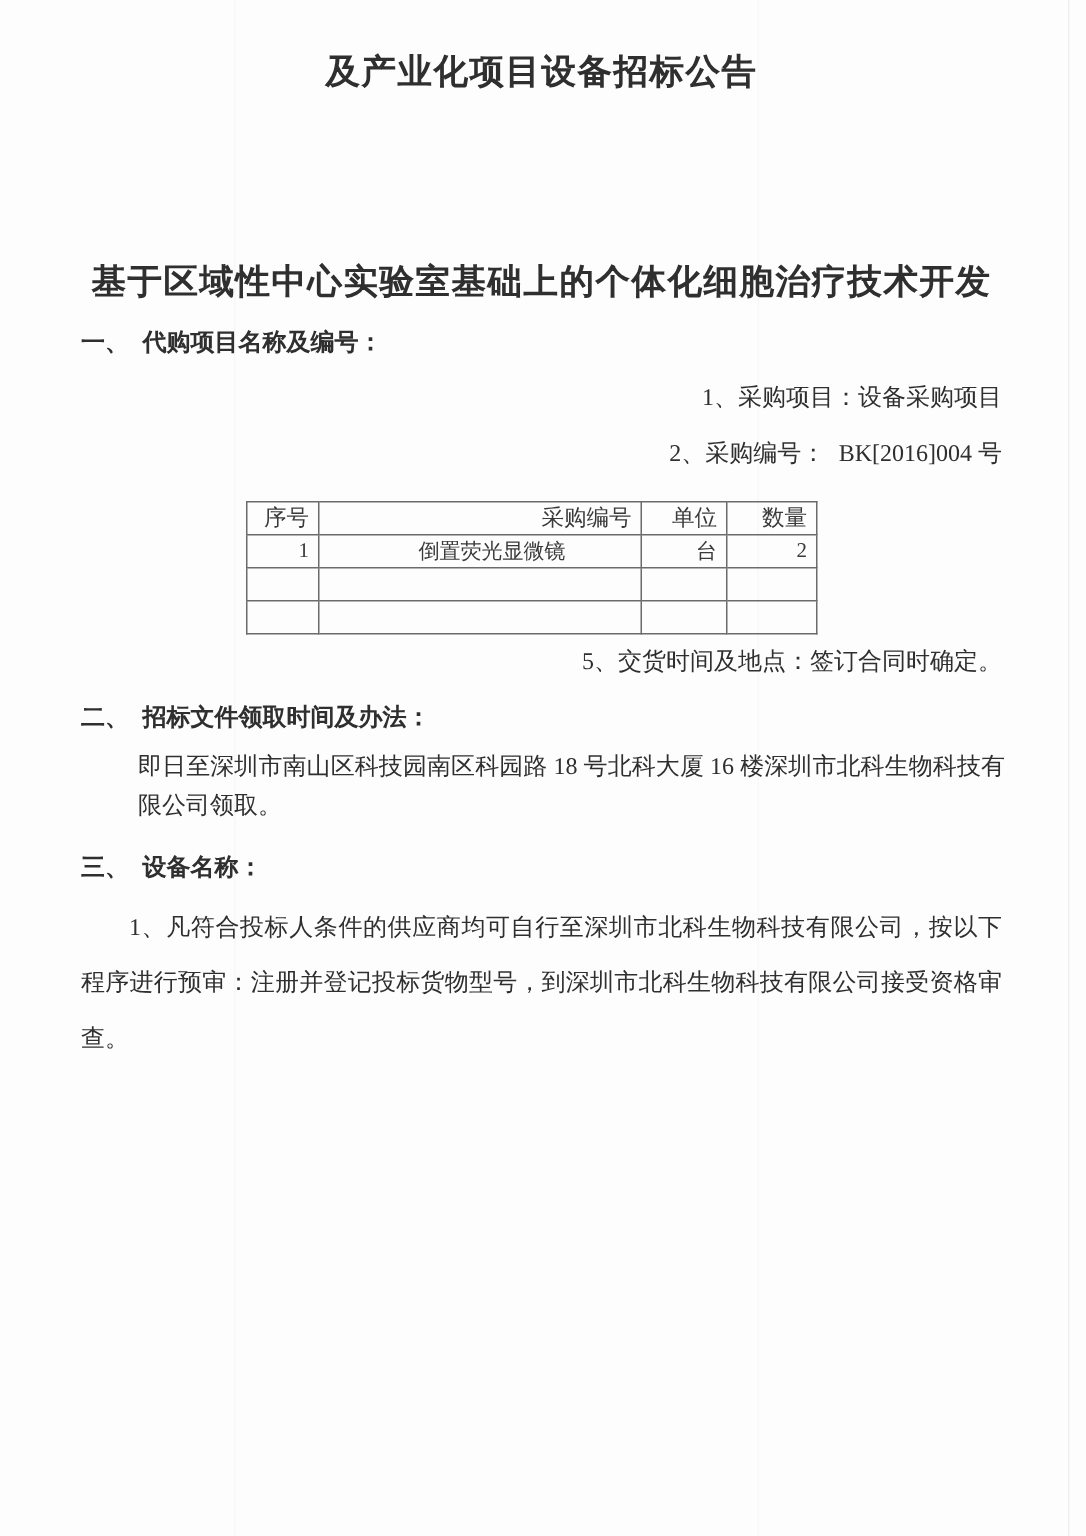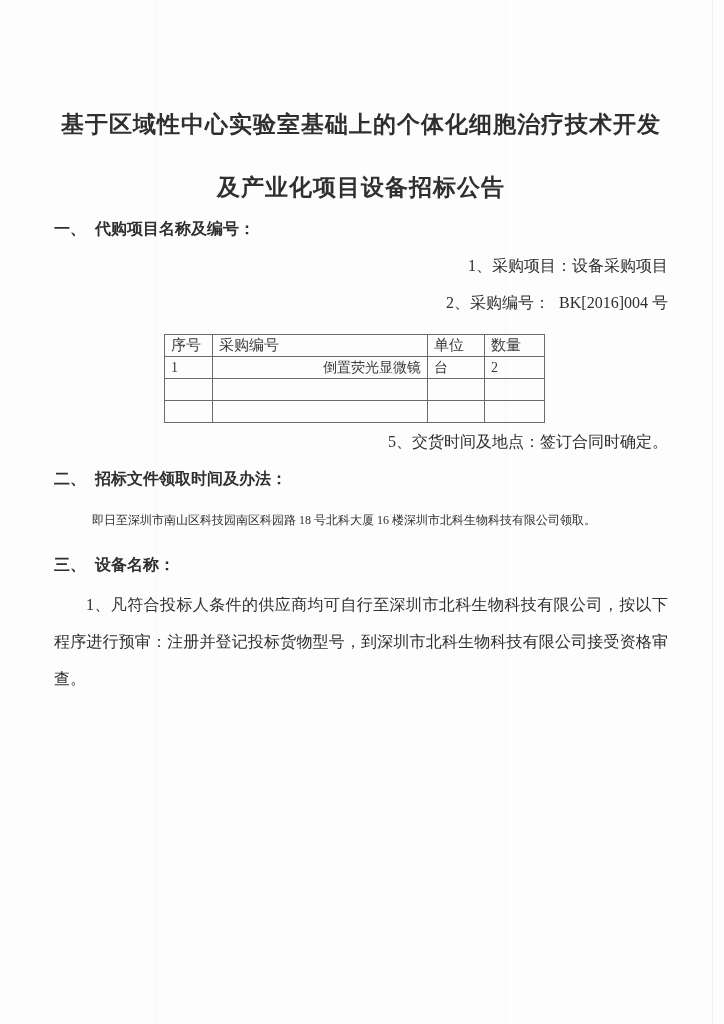--- a/index.html
+++ b/index.html
@@ -81,60 +81,60 @@
     border-collapse: collapse;
     table-layout: fixed;
     width: 380px;
     font-size: 14px;
     color: #3a3a3a;
   }
   .equip-table th, .equip-table td {
     border: 1px solid #6b6b6b;
     height: 21px;
     padding: 0 6px;
-    text-align: left;
+    text-align: right;
     font-weight: normal;
     overflow: hidden;
     white-space: nowrap;
   }
   .equip-table th { font-size: 15px; }
   .equip-table .col-index { width: 48px; }
   .equip-table .col-name  { width: 215px; }
   .equip-table .col-unit  { width: 57px; }
   .equip-table .col-qty   { width: 60px; }
-  .equip-table td.cell-name { text-align: right; padding-left: 22px; }
+  .equip-table td.cell-name { text-align: center; padding-left: 22px; }
 
   .indent-block {
     margin-left: 38px;
     margin-top: 8px;
     width: 578px;
-    font-size: 12px;
-    line-height: 42px;
+    font-size: 16px;
+    line-height: 26px;
     text-align: justify;
   }
   .para-indent {
     margin-top: 9px;
     font-size: 16px;
     line-height: 37px;
     text-align: justify;
     text-indent: 2em;
   }
 </style>
 </head>
 <body>
 
 <div class="page">
   <div class="streak streak-a"></div>
   <div class="streak streak-b"></div>
   <div class="streak streak-c"></div>
 
   <div class="content">
 
+    <div class="doc-title doc-title-2">及产业化项目设备招标公告</div>
     <div class="doc-title">基于区域性中心实验室基础上的个体化细胞治疗技术开发</div>
-    <div class="doc-title doc-title-2">及产业化项目设备招标公告</div>
 
 
     <div class="section-heading">
       <span class="sec-num">一、</span>
       <span>代购项目名称及编号：</span>
     </div>
 
     <div class="item item-first">1、采购项目：设备采购项目</div>
 
     <div class="item">

